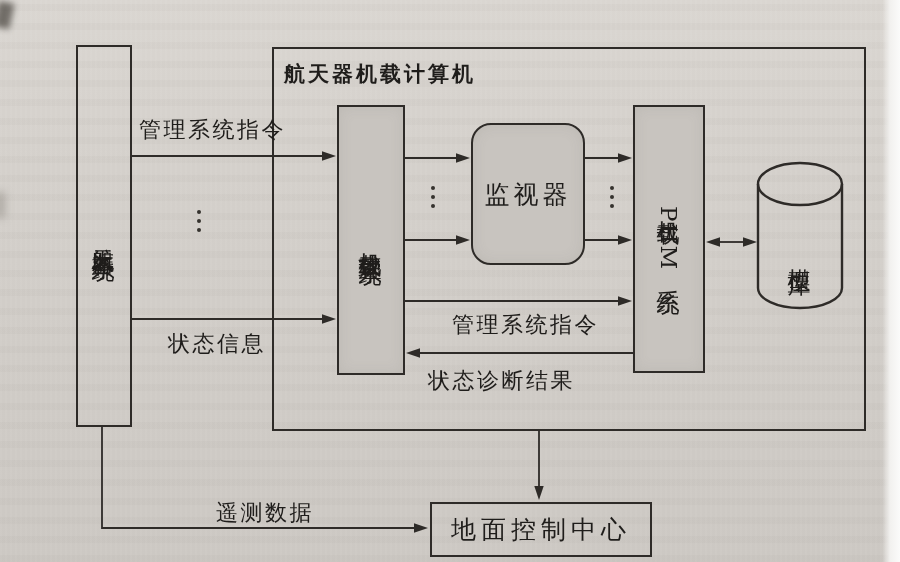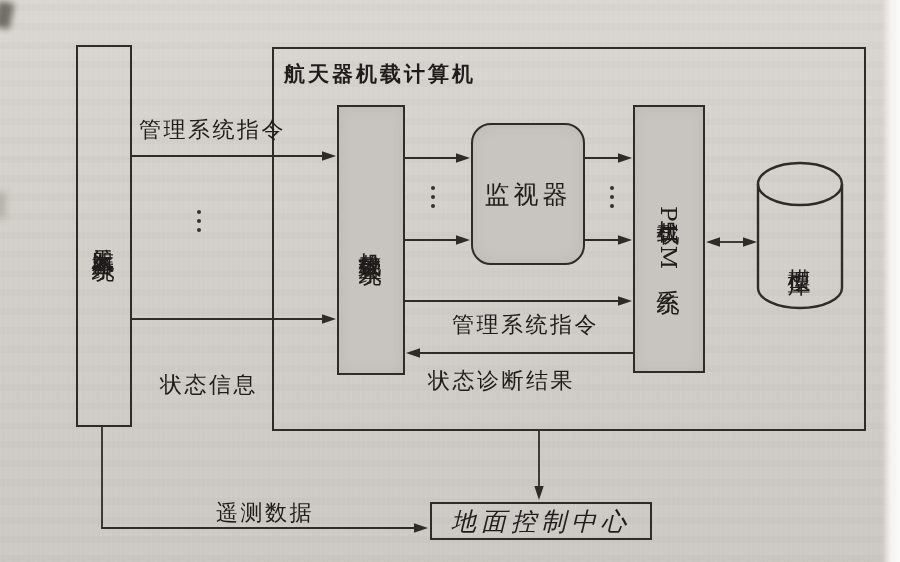--- a/index.html
+++ b/index.html
@@ -147,23 +147,23 @@
   </div>
 
   <div class="box filled vtext phm-box" style="left:633px;top:105px;width:72px;height:268px;">
     <span>机载PHM系统</span>
   </div>
 
   <div class="model-lib vtext">
     <span>模型库</span>
   </div>
 
-  <div class="box plain htext ground-box" style="left:430px;top:502px;width:222px;height:38px;font-style:italic;">
+  <div class="box plain htext ground-box" style="left:430px;top:502px;width:222px;height:55px;">
     <span>地面控制中心</span>
   </div>
 
   <div class="lbl" style="left:139px;top:115px;">管理系统指令</div>
-  <div class="lbl" style="left:160px;top:329px;margin-top:41px;">状态信息</div>
+  <div class="lbl" style="left:168px;top:329px;">状态信息</div>
   <div class="lbl" style="left:452px;top:310px;">管理系统指令</div>
   <div class="lbl" style="left:428px;top:366px;">状态诊断结果</div>
   <div class="lbl" style="left:216px;top:498px;">遥测数据</div>
 
 </div>
 
 </body></html>

